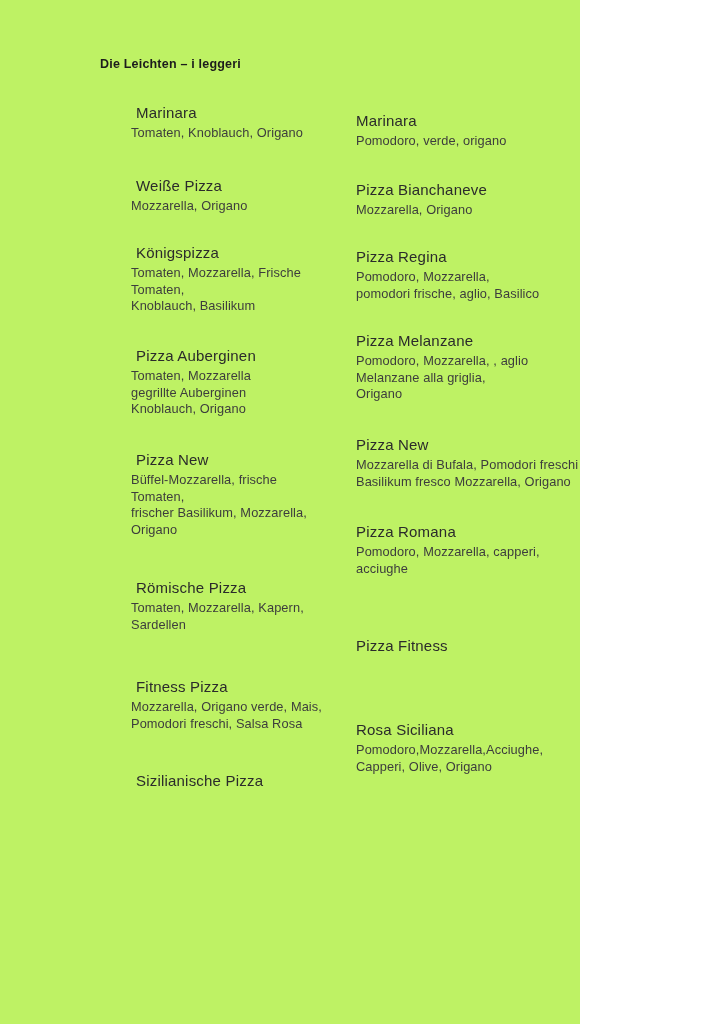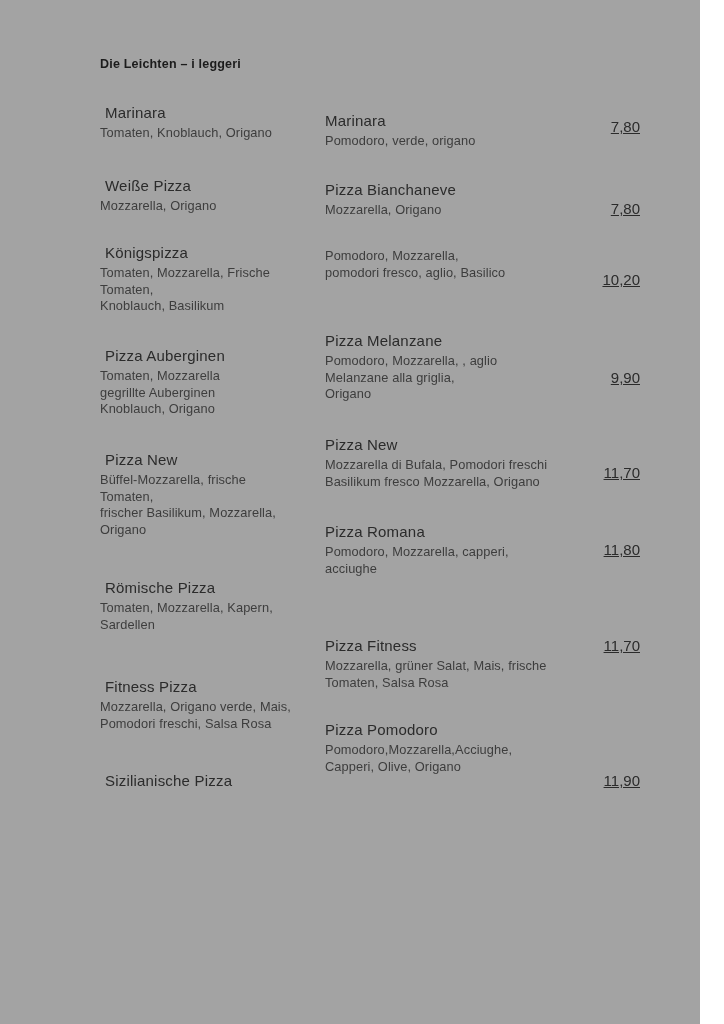--- a/index.html
+++ b/index.html
@@ -1,34 +1,34 @@
 <!DOCTYPE html>
 <html><head>
 <meta charset="utf-8">
 <style>
   html, body { margin: 0; padding: 0; background: #ffffff; }
   .page {
     position: relative;
-    width: 700px;
+    width: 580px;
     height: 1024px;
-    background: #a3a3a3;
+    background: #bef264;
     font-family: "Liberation Sans", sans-serif;
     color: #3a3a3a;
     overflow: hidden;
   }
   .header {
     position: absolute;
     left: 100px;
     top: 57px;
     font-size: 12.5px;
     font-weight: bold;
     letter-spacing: 0.2px;
     color: #1c1c1c;
   }
-  .item { position: absolute; }
+  .item { position: absolute; margin-left: 31px; }
   .col-left { left: 100px; width: 228px; }
   .col-mid  { left: 325px; width: 262px; }
   .name {
     font-size: 15px;
     color: #2b2b2b;
     margin-bottom: 4px;
     letter-spacing: 0.2px;
   }
   .col-left .name { margin-left: 5px; }
   .desc {
@@ -75,22 +75,23 @@
   </div>
   <div class="price" style="top:200px">7,80</div>
 
   <div class="item col-left" style="top:244px">
     <div class="name">Königspizza</div>
     <div class="desc">Tomaten, Mozzarella, Frische
 Tomaten,
 Knoblauch, Basilikum</div>
   </div>
   <div class="item col-mid" style="top:248px">
+    <div class="name">Pizza Regina</div>
     <div class="desc">Pomodoro, Mozzarella,
-pomodori fresco,  aglio, Basilico</div>
+pomodori frische,  aglio, Basilico</div>
   </div>
   <div class="price" style="top:271px">10,20</div>
 
   <div class="item col-left" style="top:347px">
     <div class="name">Pizza Auberginen</div>
     <div class="desc">Tomaten, Mozzarella
 gegrillte Auberginen
 Knoblauch,  Origano</div>
   </div>
   <div class="item col-mid" style="top:332px">
@@ -127,28 +128,26 @@
   </div>
   <div class="price" style="top:541px">11,80</div>
 
   <div class="item col-left" style="top:678px">
     <div class="name">Fitness Pizza</div>
     <div class="desc">Mozzarella, Origano verde, Mais,
 Pomodori  freschi, Salsa Rosa</div>
   </div>
   <div class="item col-mid" style="top:637px">
     <div class="name">Pizza Fitness</div>
-    <div class="desc">Mozzarella, grüner Salat, Mais, frische
-Tomaten, Salsa Rosa</div>
   </div>
   <div class="price" style="top:637px">11,70</div>
 
   <div class="item col-left" style="top:772px">
     <div class="name">Sizilianische Pizza</div>
   </div>
   <div class="item col-mid" style="top:721px">
-    <div class="name">Pizza Pomodoro</div>
+    <div class="name">Rosa Siciliana</div>
     <div class="desc">Pomodoro,Mozzarella,Acciughe,
 Capperi, Olive, Origano</div>
   </div>
   <div class="price" style="top:772px">11,90</div>
 
 </div>
 
 </body></html>

